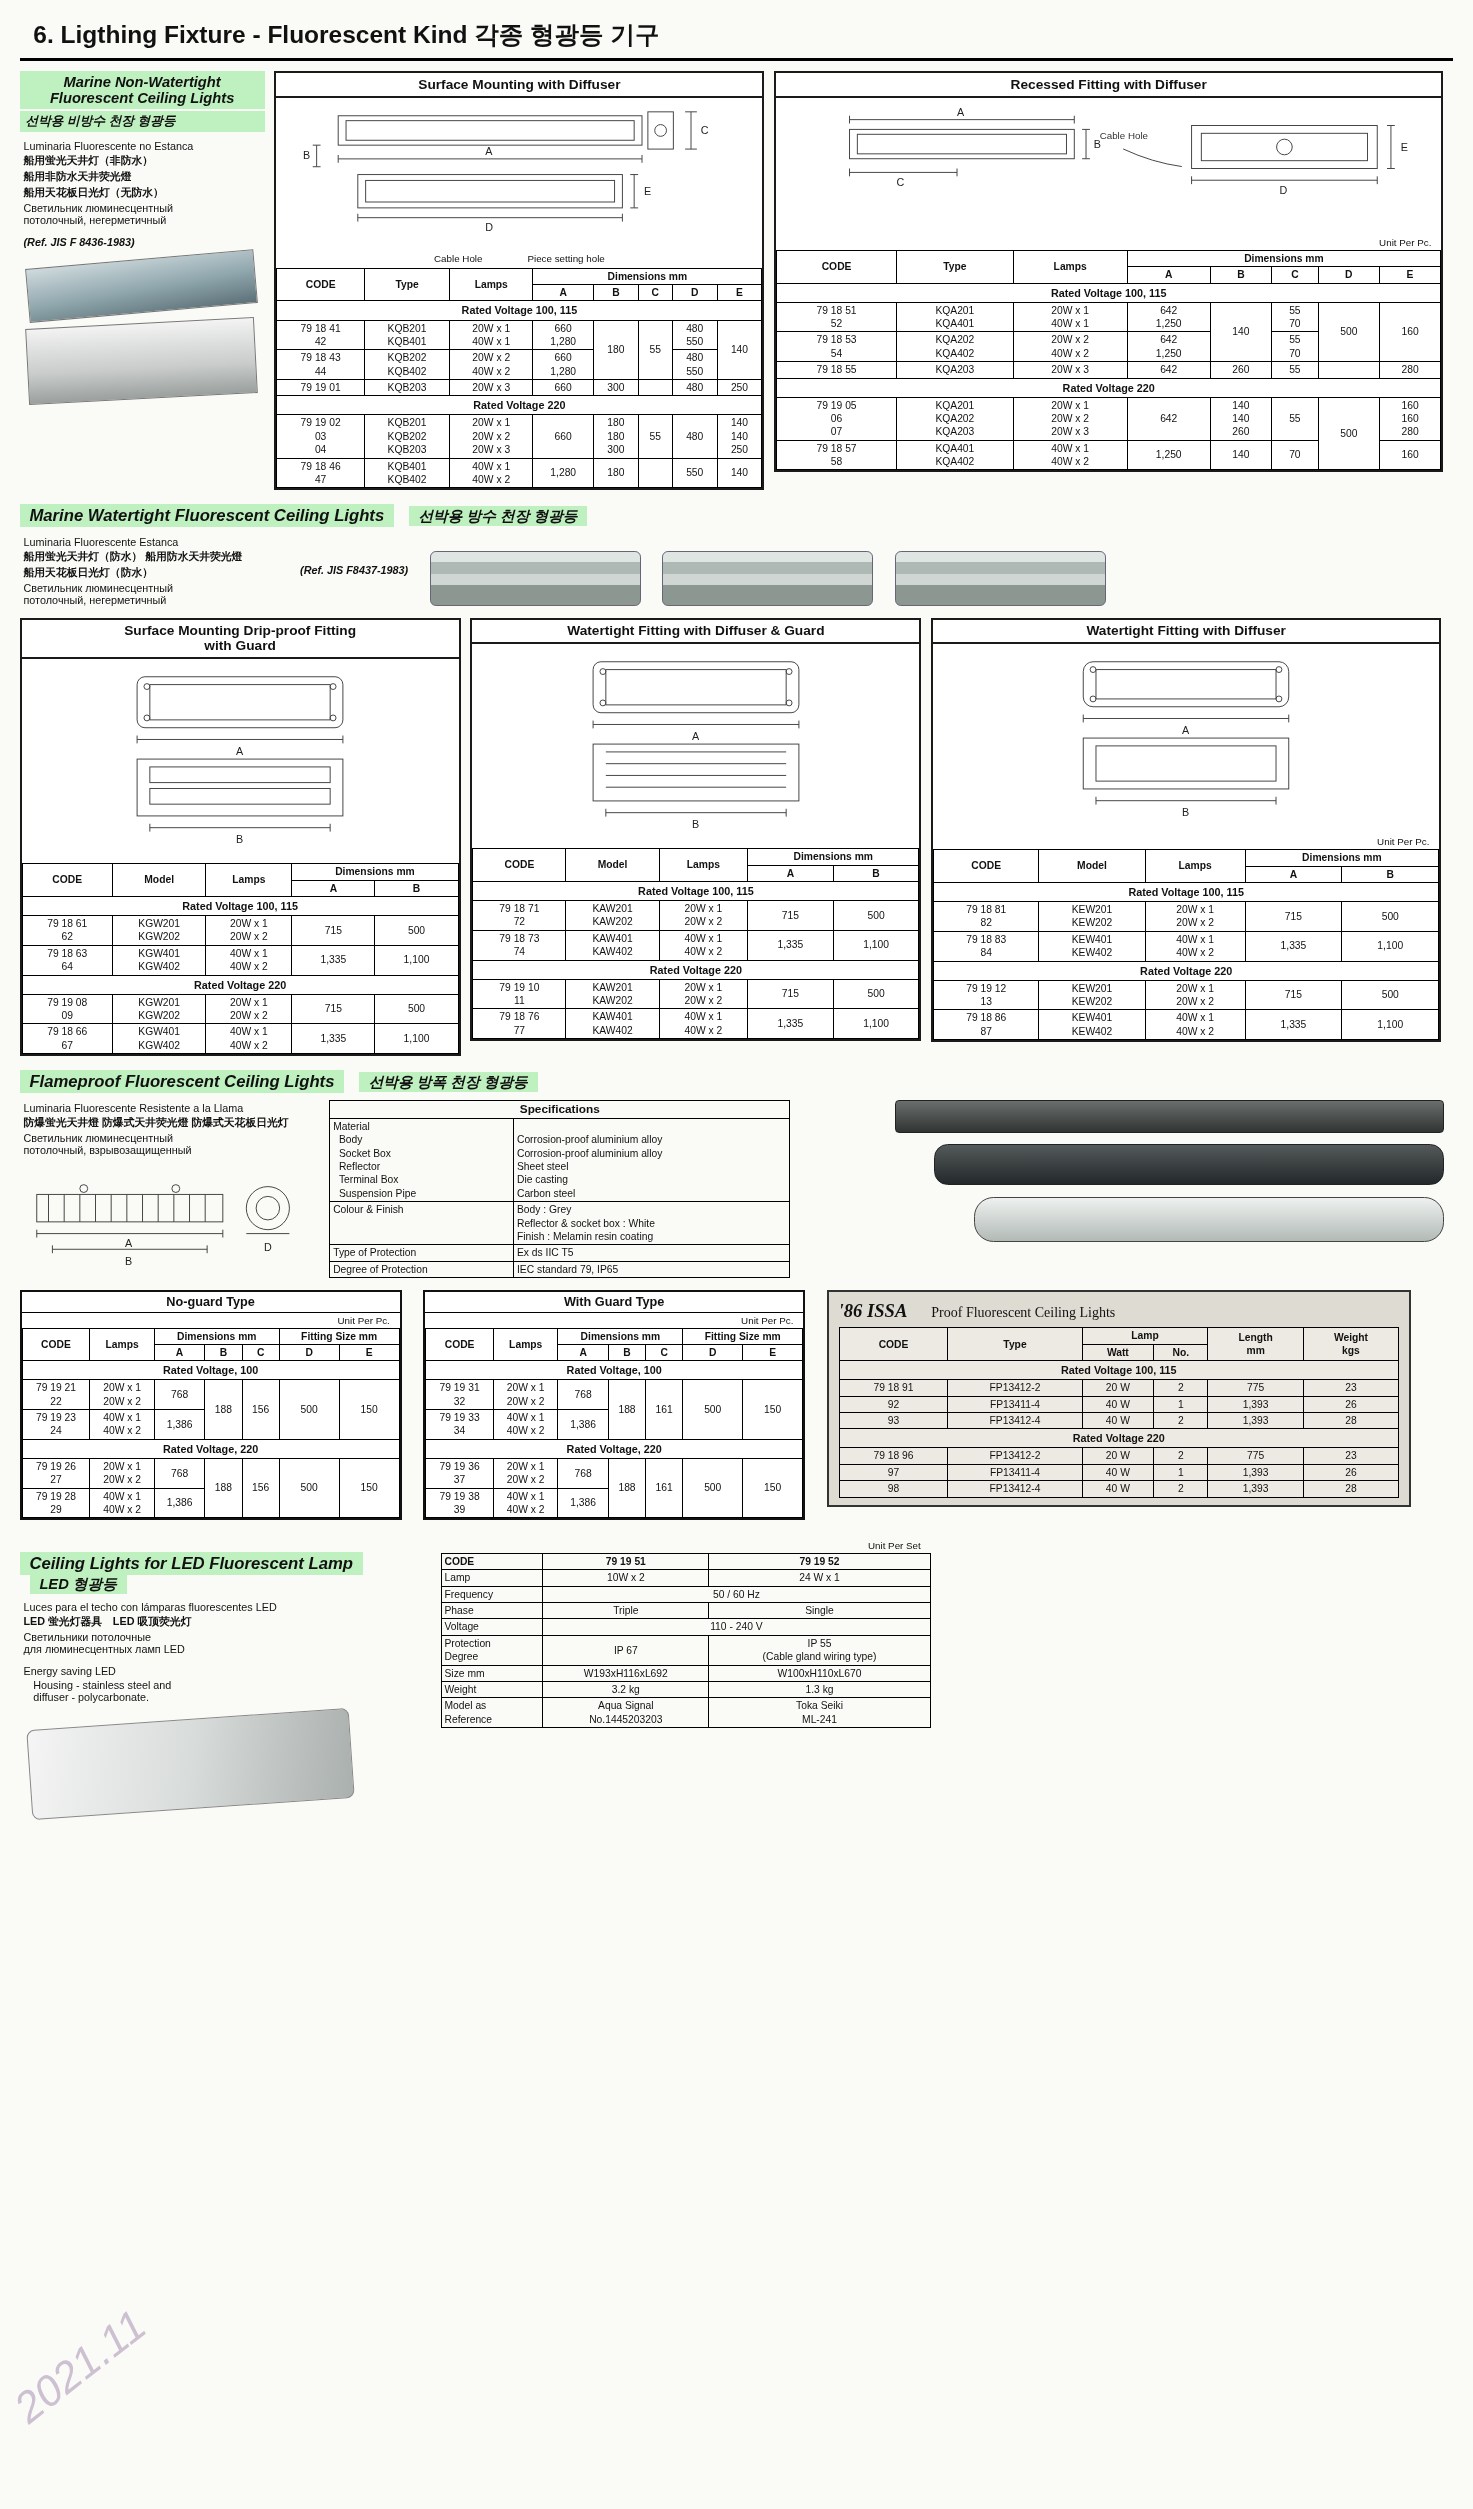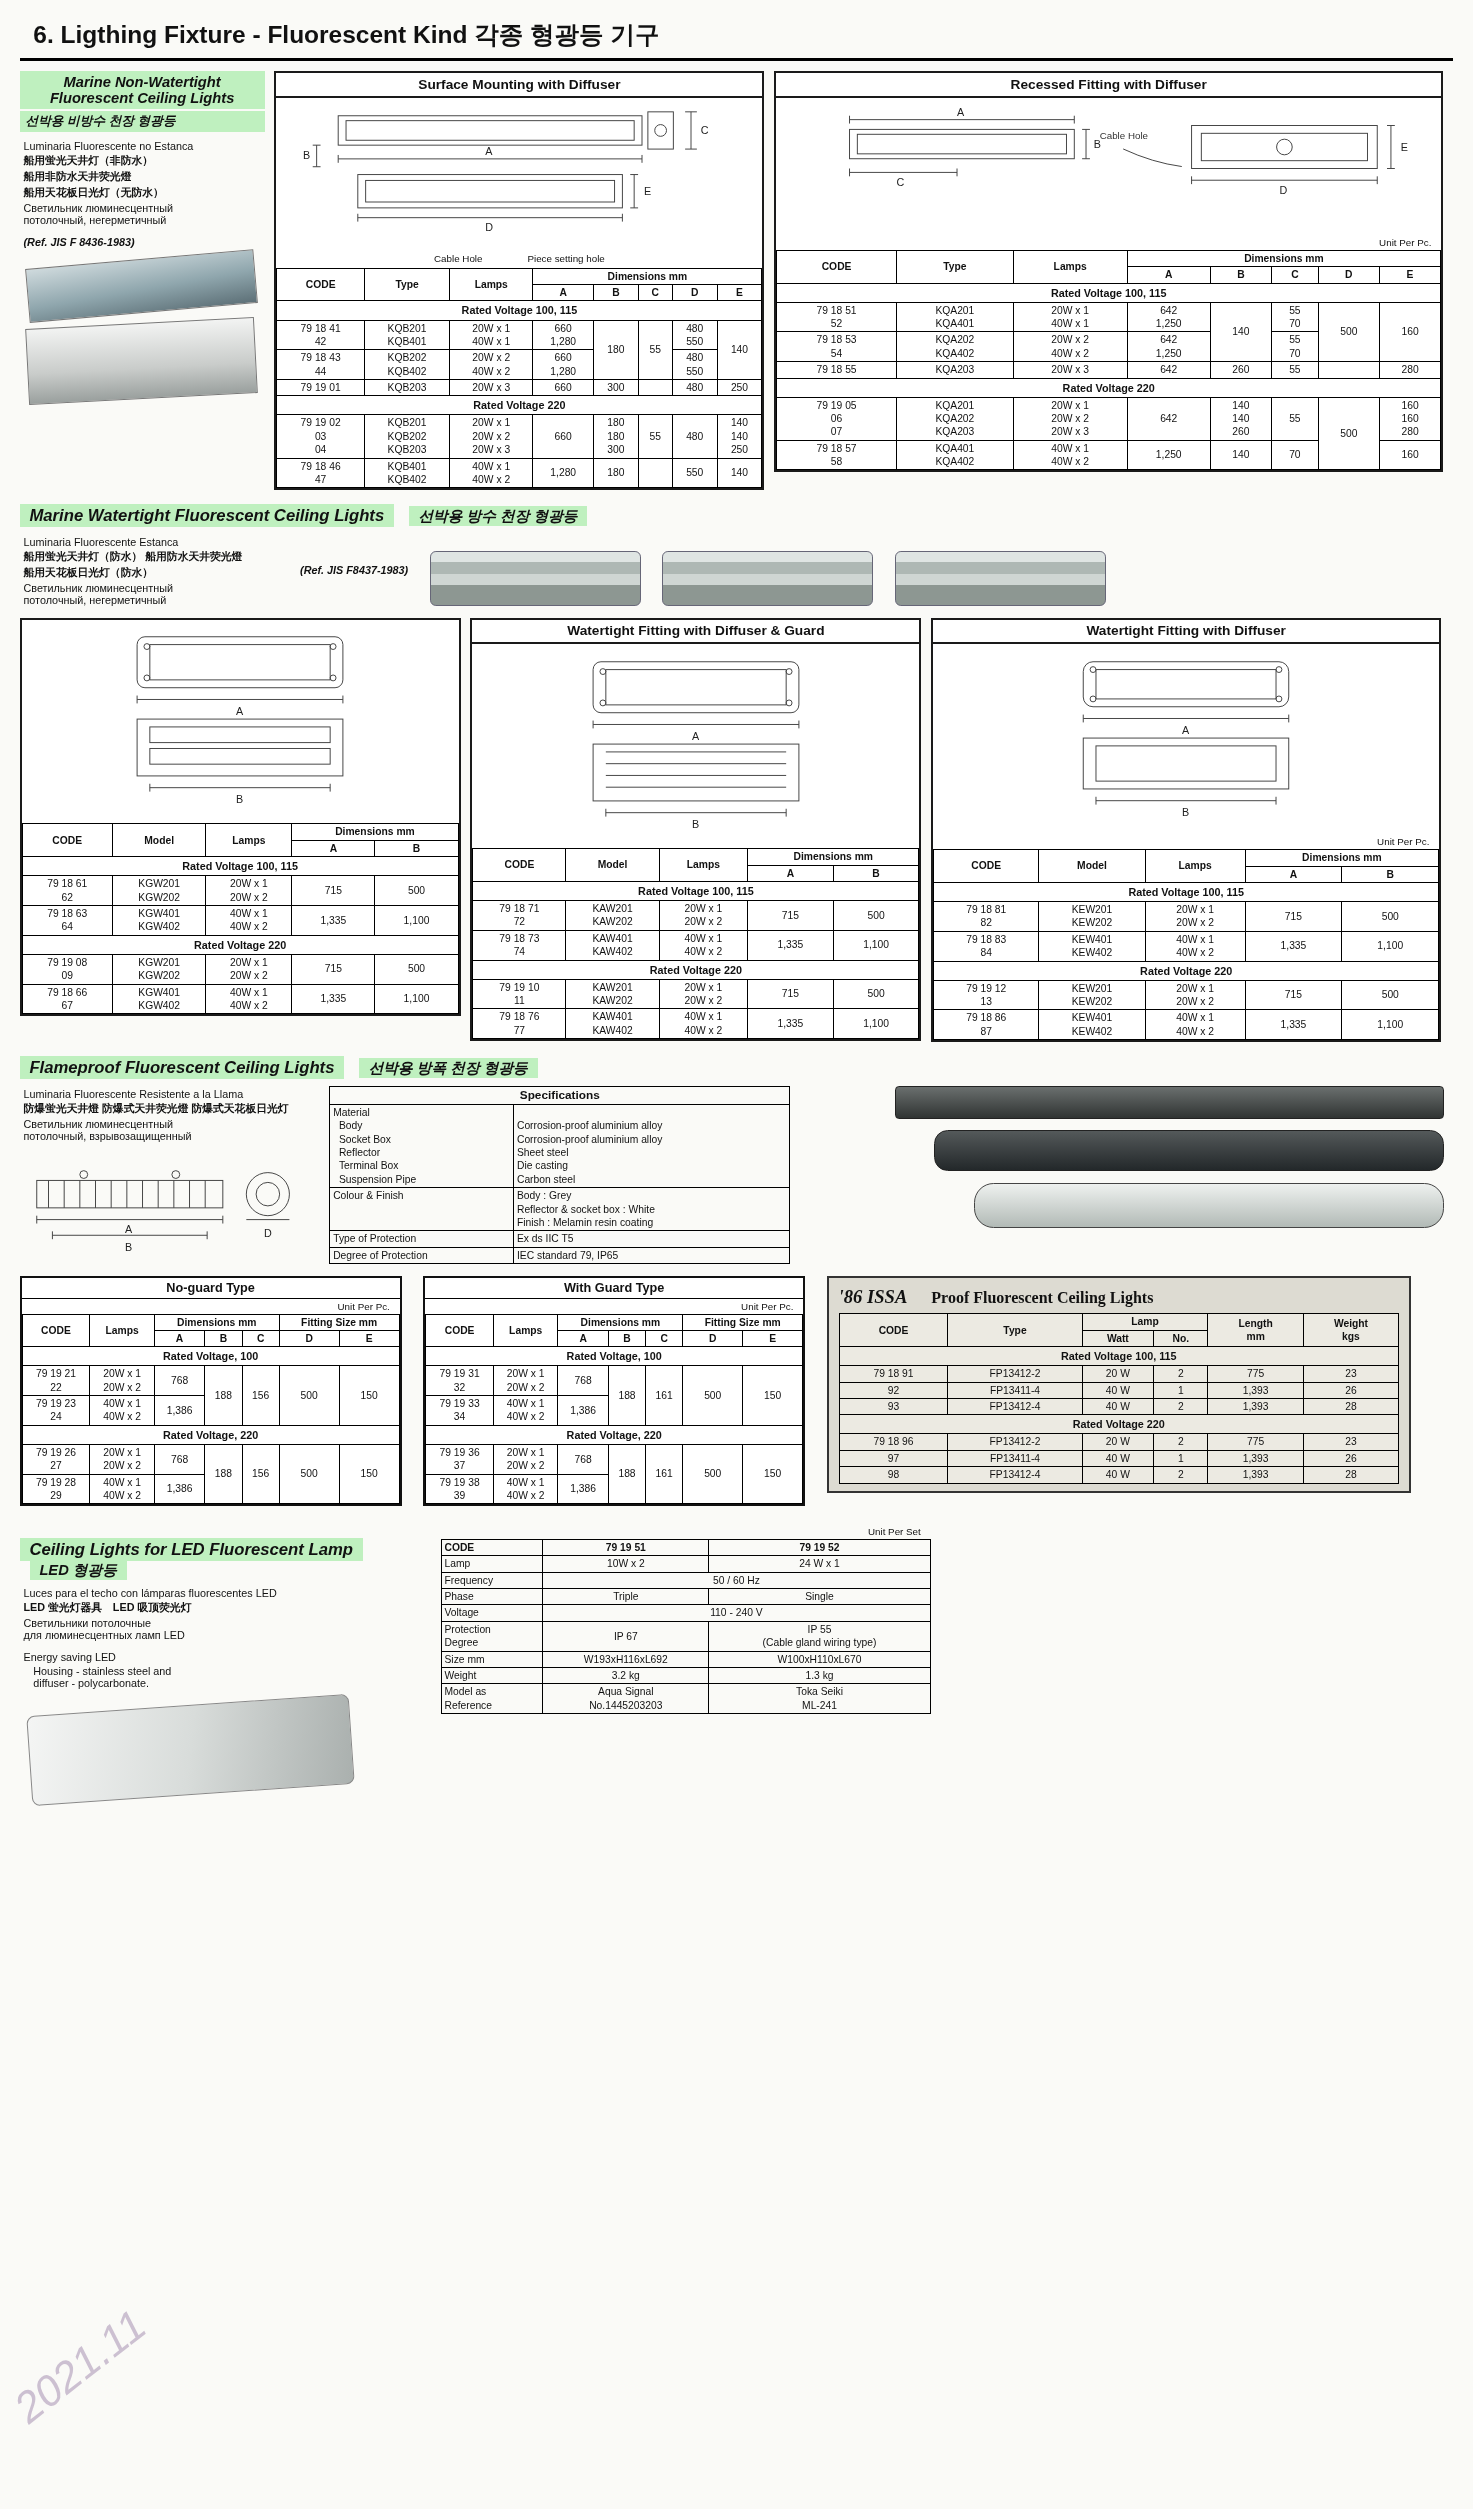--- a/index.html
+++ b/index.html
@@ -49,21 +49,21 @@
   .fp-photos{flex:1;display:flex;flex-direction:column;gap:11.8px;align-items:flex-end;padding-right:9.8px}
   .ph-fp0{width:549px;height:33px;background:linear-gradient(180deg,#6a6f6e,#303433);border:1px solid #222;border-radius:3.9px}
   .ph-fp1{width:510px;height:41px;background:linear-gradient(180deg,#54595a,#23282a);border:1px solid #222;border-radius:13.7px}
   .ph-fp2{width:470px;height:45px;background:linear-gradient(180deg,#eef1ef,#b2bab6);border:1px solid #444;border-radius:19.6px}
   .sec3tables{display:flex;gap:21.6px;align-items:flex-start;margin-top:3.9px}
   .box{border:2px solid #111;background:#fff;width:382px}
   .box-title{font-weight:bold;text-align:center;font-size:12.7px;padding:2.9px;border-bottom:1px solid #000}
   .issa{width:584px;border:2px solid #333;background:#dddbd2;padding:7.8px 9.8px}
   .issa-head{display:flex;align-items:baseline;gap:24px;margin-bottom:5.9px}
   .issa-logo{font-family:"Liberation Serif",serif;font-style:italic;font-weight:bold;font-size:18.6px}
-  .issa-title{font-family:"Liberation Serif",serif;font-weight:bold;font-size:16px}
+  .issa-title{font-family:"Liberation Serif",serif;font-weight:normal;font-size:14px}
   .issa td,.issa th{background:#eceae2}
   .sec4{display:flex;gap:29px;margin-top:17.6px}
   .sec4-left{width:392px}
   .led-wrap{width:490px}
   .housing{margin-left:13.7px}
   .ph-led{width:323px;height:90px;margin:15.7px 0 0 9.8px;background:linear-gradient(100deg,#f4f5f4 0%,#d8dcda 50%,#aab0ae 100%);border:1px solid #888;transform:rotate(-4deg);border-radius:7.8px}
   .watermark{position:absolute;left:3.9px;bottom:118px;font-size:43px;font-style:italic;color:rgba(110,70,130,.32);transform:rotate(-38deg)}
 </style>
 </head>
 <body>
@@ -349,20 +349,22 @@
 потолочный, негерметичный</div>
     </div>
     <div class="ref">(Ref. JIS F8437-1983)</div>
     <div class="ph-wt"></div>
     <div class="ph-wt"></div>
     <div class="ph-wt"></div>
   </div>
 
   <div class="sec">
     <div class="panel wt1">
+      <div class="panel-title">Surface Mounting Drip-proof Fitting
+with Guard</div>
       <svg class="diag" width="294" height="196" viewBox="0 0 300 200">
         <g stroke="#444" fill="none" stroke-width="1">
           <rect x="45" y="12" rx="8" width="210" height="52"></rect>
           <rect x="58" y="20" width="184" height="36"></rect>
           <circle cx="55" cy="22" r="3"></circle>
             <circle cx="245" cy="22" r="3"></circle>
           <circle cx="55" cy="54" r="3"></circle>
             <circle cx="245" cy="54" r="3"></circle>
           <path d="M45 76 h210 M45 72 v8 M255 72 v8"></path>
           <rect x="45" y="96" width="210" height="58"></rect>

